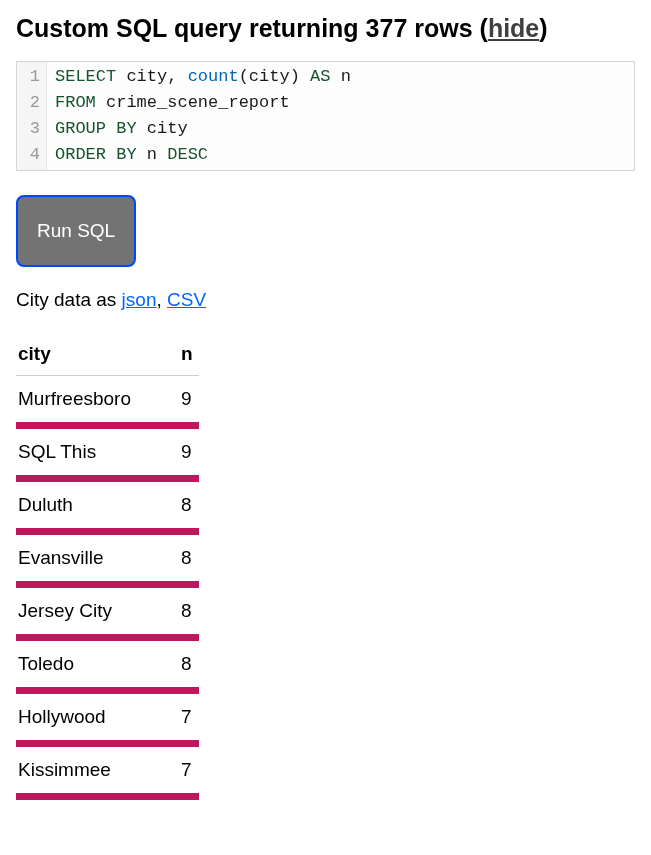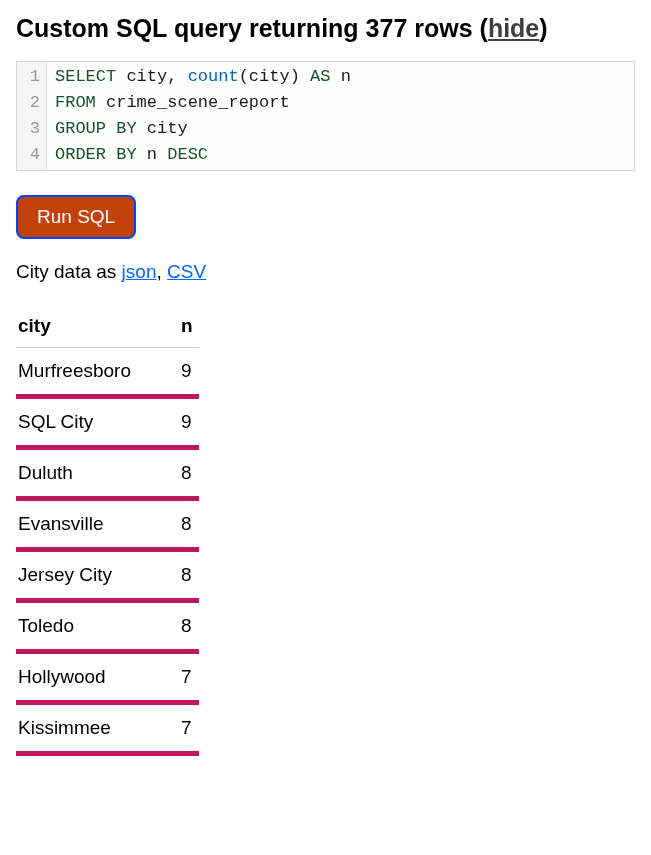--- a/index.html
+++ b/index.html
@@ -43,27 +43,27 @@
     }
     .gutter div { height: 26px; }
     .code {
       padding: 2px 8px;
       white-space: pre;
     }
     .kw { color: #14532d; }
     .fn { color: #0066b3; }
     .id { color: #1a1a1a; }
     .run-btn {
-      background: #c2410c;
+      background: #737373;
       color: #ffffff;
       border: 2px solid #0046ff;
       border-radius: 8px;
       font-size: 19px;
       font-weight: 500;
-      padding: 9px 19px;
+      padding: 23px 19px;
       cursor: pointer;
       margin-bottom: 22px;
       display: inline-block;
     }
     .export {
       font-size: 19px;
       margin-bottom: 22px;
     }
     .export a {
       color: #0066ff;
@@ -78,21 +78,21 @@
       font-weight: 700;
       padding: 10px 48px 10px 2px;
       border-bottom: 1px solid #cfcfcf;
     }
     thead th:last-child {
       text-align: left;
       padding-right: 6px;
     }
     tbody td {
       padding: 12px 48px 12px 2px;
-      border-bottom: 5px solid #be185d;
+      border-bottom: 7px solid #be185d;
     }
     tbody td:last-child {
       padding-right: 6px;
     }
   </style>
 </head>
 <body>
 
 
 
@@ -122,21 +122,21 @@
         <th>city</th>
         <th>n</th>
       </tr>
   </thead>
   <tbody id="tbody">
       <tr>
         <td>Murfreesboro</td>
         <td>9</td>
       </tr>
       <tr>
-        <td>SQL City</td>
+        <td>SQL This</td>
         <td>9</td>
       </tr>
       <tr>
         <td>Duluth</td>
         <td>8</td>
       </tr>
       <tr>
         <td>Evansville</td>
         <td>8</td>
       </tr>

